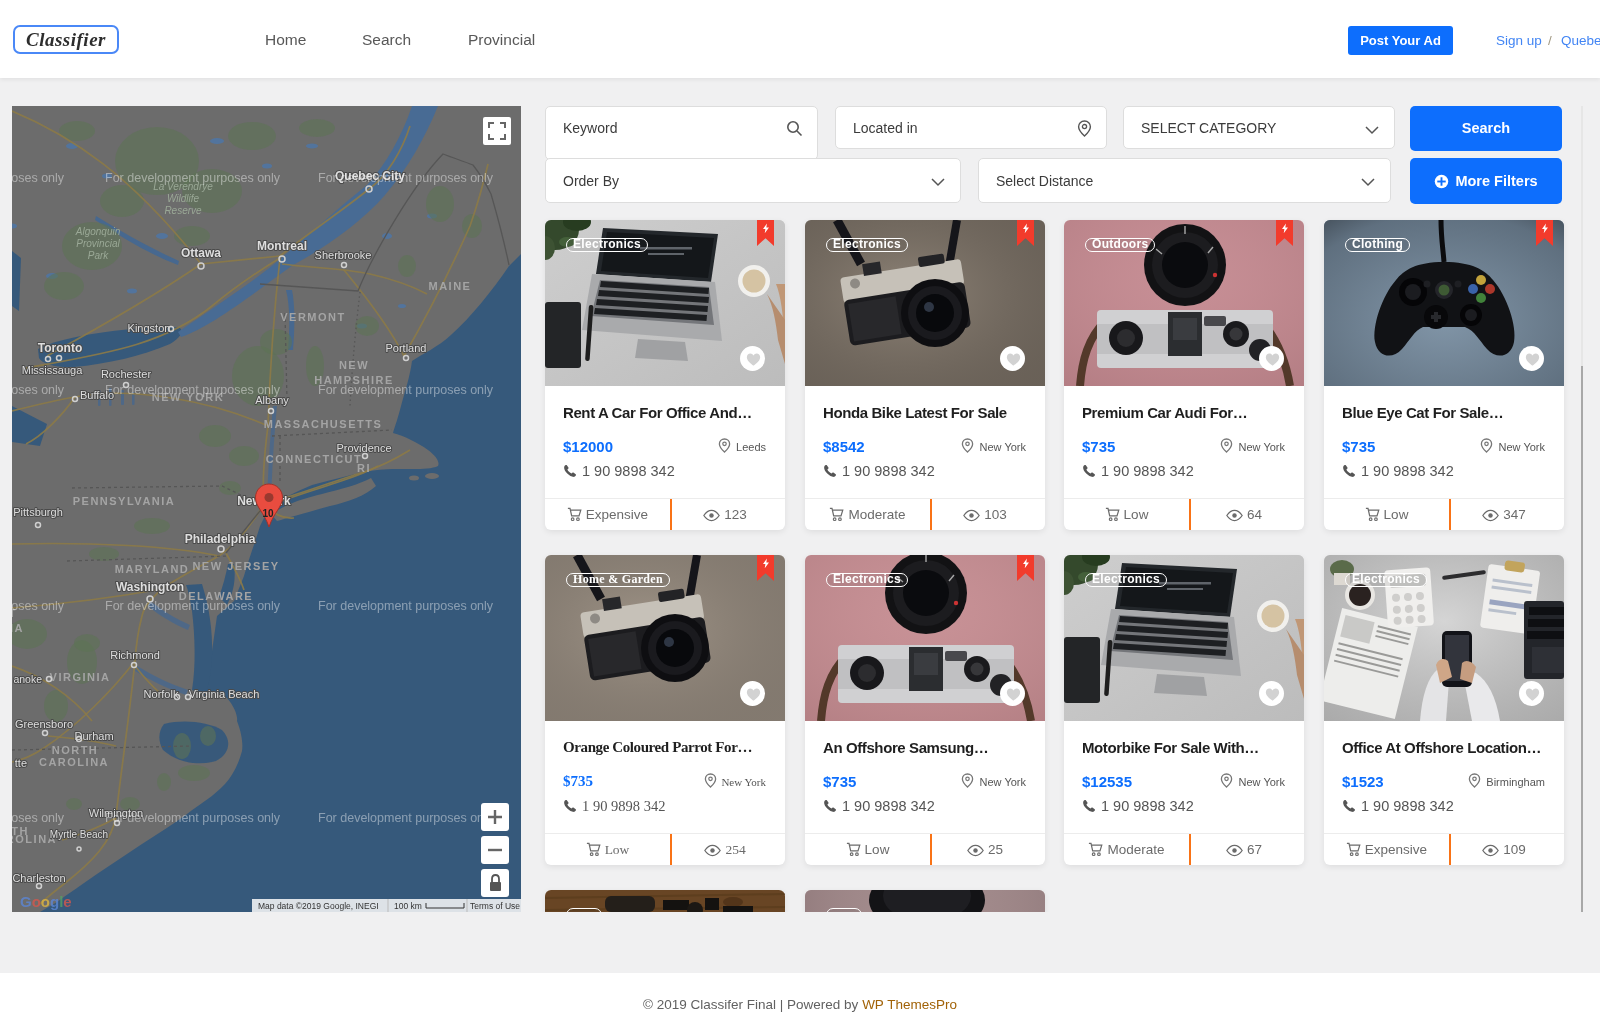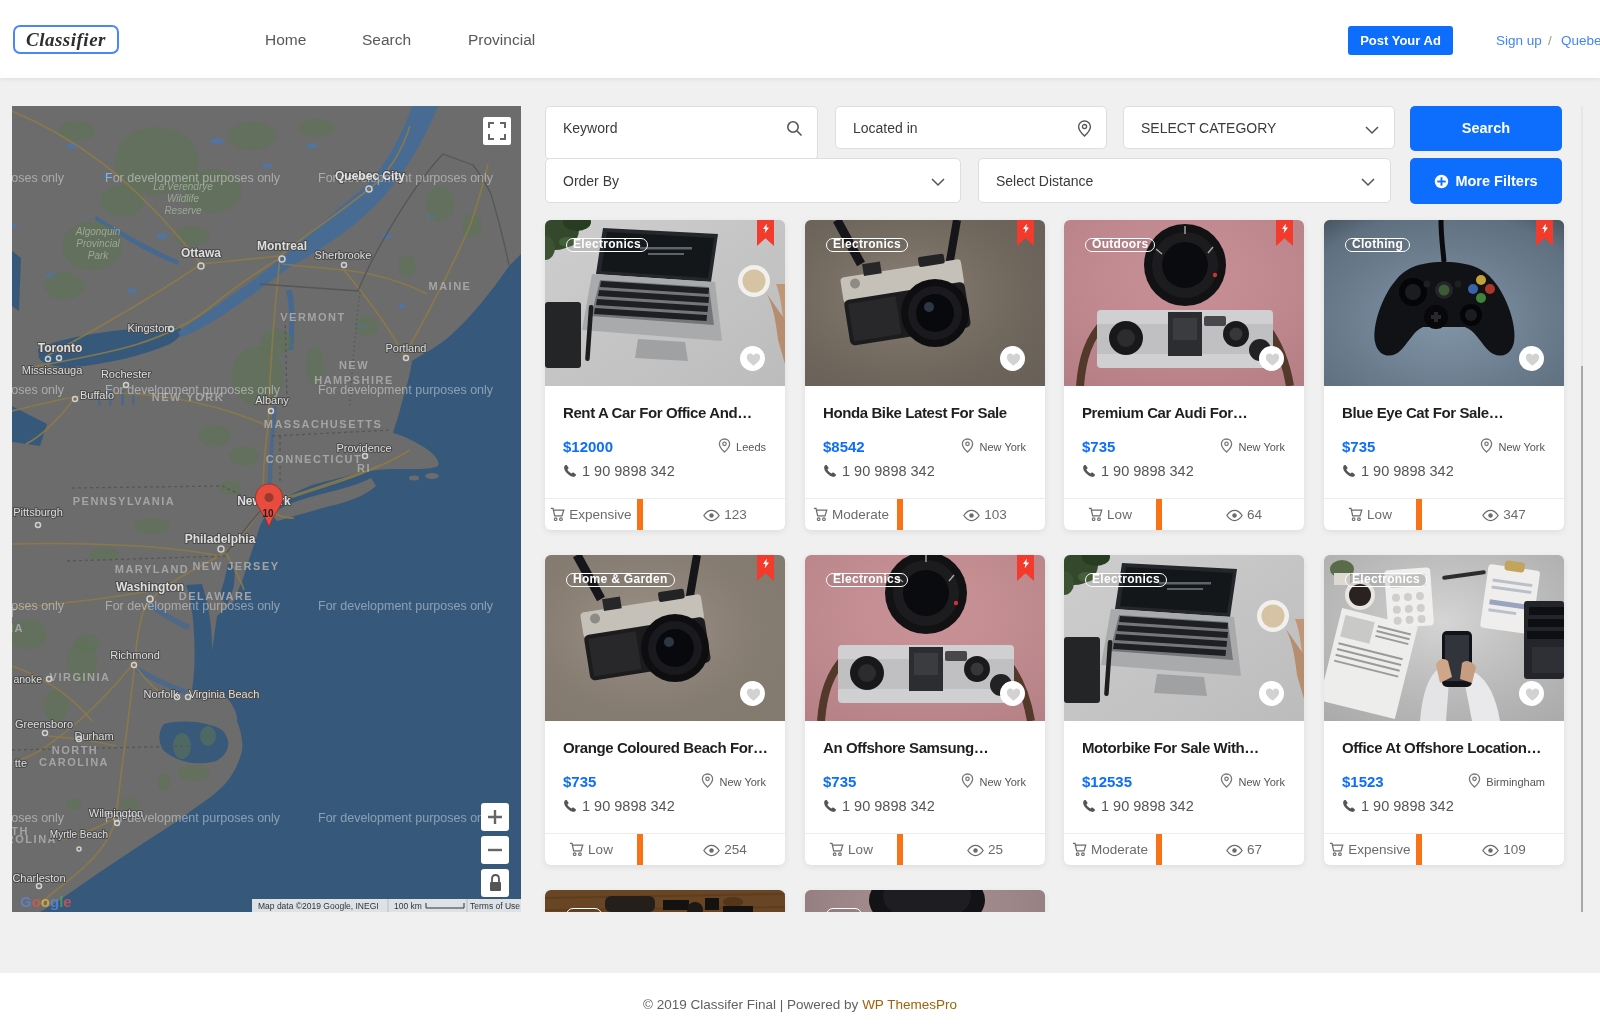--- a/index.html
+++ b/index.html
@@ -36,21 +36,21 @@
 .heart { position:absolute; right:20px; bottom:15px; width:25px; height:25px; border-radius:50%; background:#fff; z-index:3; }
 .heart svg { position:absolute; left:5.5px; top:6.5px; }
 .ctitle { position:absolute; left:18px; top:184px; width:205px; font-size:15px; font-weight:bold; color:#1f1f1f; letter-spacing:-0.4px; white-space:nowrap; }
 .cprice { position:absolute; left:18px; top:218px; font-size:15px; font-weight:bold; color:#0d6efd; }
 .cloc { position:absolute; right:19px; top:218px; font-size:11px; color:#555; }
 .cloc svg { vertical-align:-2px; margin-right:2px; }
 .cphone { position:absolute; left:18px; top:243px; font-size:14.5px; color:#555; }
 .cphone svg { vertical-align:-2px; margin-right:5px; }
 .cfoot { position:absolute; left:0; top:278px; width:240px; height:32px; border-top:1px solid #ececec; font-size:13.5px; color:#6b6b6b; }
 .cfoot .half { position:absolute; top:0; height:32px; line-height:32px; text-align:center; }
-.cfoot .h1 { left:0; width:98px; border-right:6px solid #f97316; }
+.cfoot .h1 { left:0; width:127px; border-right:2px solid #f97316; }
 .cfoot .h2 { left:120px; width:120px; }
 .cfoot svg { vertical-align:-2.5px; margin-right:4px; }
 
 
 #footer { position:absolute; left:0; top:973px; width:1600px; height:60px; background:#fff; }
 #footer .txt { position:absolute; width:100%; top:24px; text-align:center; font-size:13.5px; color:#616161; }
 #footer a { color:#a16207; text-decoration:none; }
 
 
 #sbar1 { position:absolute; left:1581px; top:106px; width:2px; height:806px; background:#e6e6e6; }
@@ -628,21 +628,21 @@
               <path d="M1 1.5 H3.4 L5.3 10 H13.6 L15.6 3.6 H4" fill="none" stroke="#6b6b6b" stroke-width="1.4"></path>
               <circle cx="6.4" cy="13.8" r="1.5" fill="none" stroke="#6b6b6b" stroke-width="1.3"></circle>
               <circle cx="12.4" cy="13.8" r="1.5" fill="none" stroke="#6b6b6b" stroke-width="1.3"></circle>
             </svg>Low</div>
           <div class="half h2"><svg width="17" height="13" viewBox="0 0 20 14">
               <path d="M1 7 C4 2.5 7 1 10 1 C13 1 16 2.5 19 7 C16 11.5 13 13 10 13 C7 13 4 11.5 1 7 Z" fill="none" stroke="#6b6b6b" stroke-width="1.5"></path>
               <circle cx="10" cy="7" r="2.6" fill="#6b6b6b"></circle>
             </svg>347</div>
         </div>
 </div>
-<div class="card" style="left:15px; top:449px;">
+<div class="card" style="left:15px; top:449px;font-family:Liberation Serif, serif;">
   <div class="cimg"><svg width="240" height="166" viewBox="0 0 240 166">
 <rect width="240" height="166" fill="#a99d90"></rect>
 <rect width="240" height="166" fill="url(#chg)"></rect>
 <defs>
               <radialGradient id="chg" cx="0.42" cy="0.45" r="0.85">
 <stop offset="0" stop-color="#bcb0a2" stop-opacity="0.5"></stop>
                 <stop offset="1" stop-color="#000" stop-opacity="0.22"></stop>
               </radialGradient>
             </defs>
 <path d="M32 0 L56 44" stroke="#15151a" stroke-width="9" fill="none"></path>
@@ -664,21 +664,21 @@
   <div class="ribbon">
           <svg width="8" height="11" viewBox="0 0 10 14">
             <path d="M6.2 0.5 L1.2 7.6 H4.2 L3.4 13 L8.8 5.6 H5.4 Z" fill="#fff"></path>
           </svg>
         </div>
   <div class="heart" style="top:126px;">
           <svg width="15" height="13" viewBox="0 0 16 14">
             <path d="M8 13.5 C8 13.5 0.8 9.2 0.8 4.5 C0.8 2.2 2.6 0.6 4.6 0.6 C6 0.6 7.3 1.4 8 2.7 C8.7 1.4 10 0.6 11.4 0.6 C13.4 0.6 15.2 2.2 15.2 4.5 C15.2 9.2 8 13.5 8 13.5 Z" fill="#d2d2d2"></path>
           </svg>
         </div>
-  <div class="ctitle">Orange Coloured Beach For…</div>
+  <div class="ctitle">Orange Coloured Parrot For…</div>
   <div class="cprice">$735</div>
   <div class="cloc"><svg width="13" height="15" viewBox="0 0 15 17">
             <path d="M7.5 1 C4 1 1.6 3.6 1.6 6.7 C1.6 10.5 7.5 16 7.5 16 C7.5 16 13.4 10.5 13.4 6.7 C13.4 3.6 11 1 7.5 1 Z" fill="none" stroke="#777" stroke-width="1.5"></path>
             <circle cx="7.5" cy="6.6" r="2" fill="none" stroke="#777" stroke-width="1.4"></circle>
           </svg> New York</div>
   <div class="cphone"><svg width="14" height="14" viewBox="0 0 16 16">
             <path d="M3.2 1.2 C2.4 1.6 1.4 2.6 1.3 3.6 C1.1 5.8 2.6 8.6 4.9 10.9 C7.2 13.2 10.2 14.9 12.4 14.7 C13.4 14.6 14.4 13.6 14.8 12.8 C15 12.3 14.9 11.9 14.5 11.6 L11.9 9.8 C11.5 9.5 11 9.6 10.7 9.9 L9.8 10.9 C8.8 10.5 7.8 9.8 6.9 8.9 C6 8 5.4 7.2 5 6.2 L6 5.3 C6.4 5 6.5 4.4 6.2 4 L4.4 1.5 C4.1 1.1 3.7 1 3.2 1.2 Z" fill="#555"></path>
           </svg>1 90 9898 342</div>
   <div class="cfoot">
           <div class="half h1"><svg width="15" height="15" viewBox="0 0 17 17">

